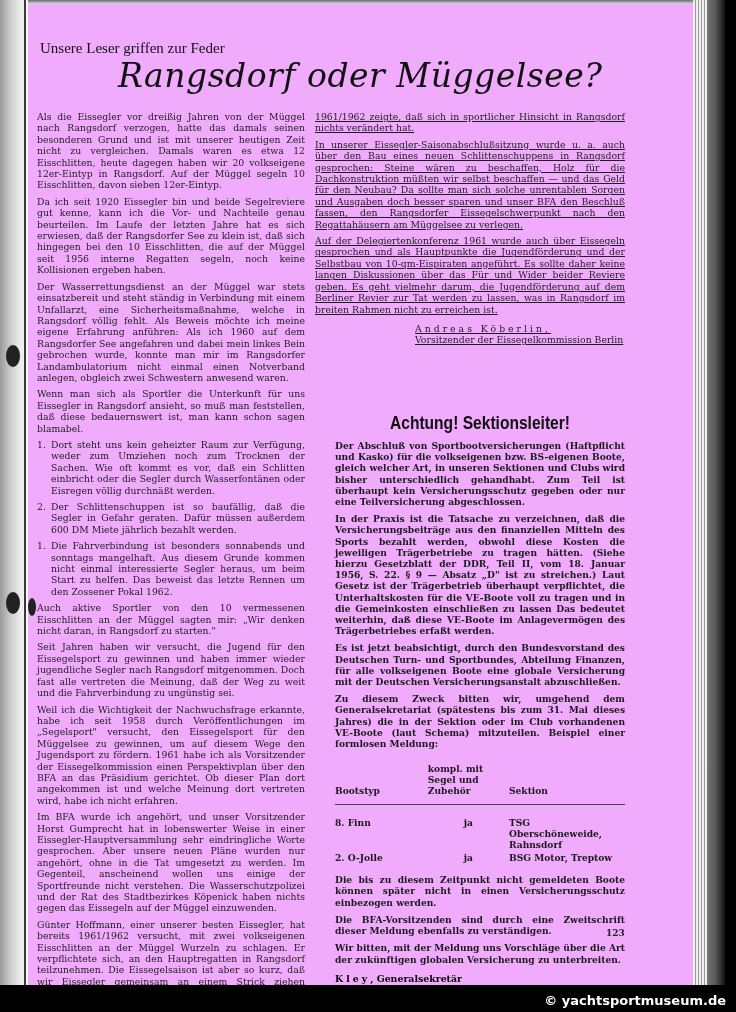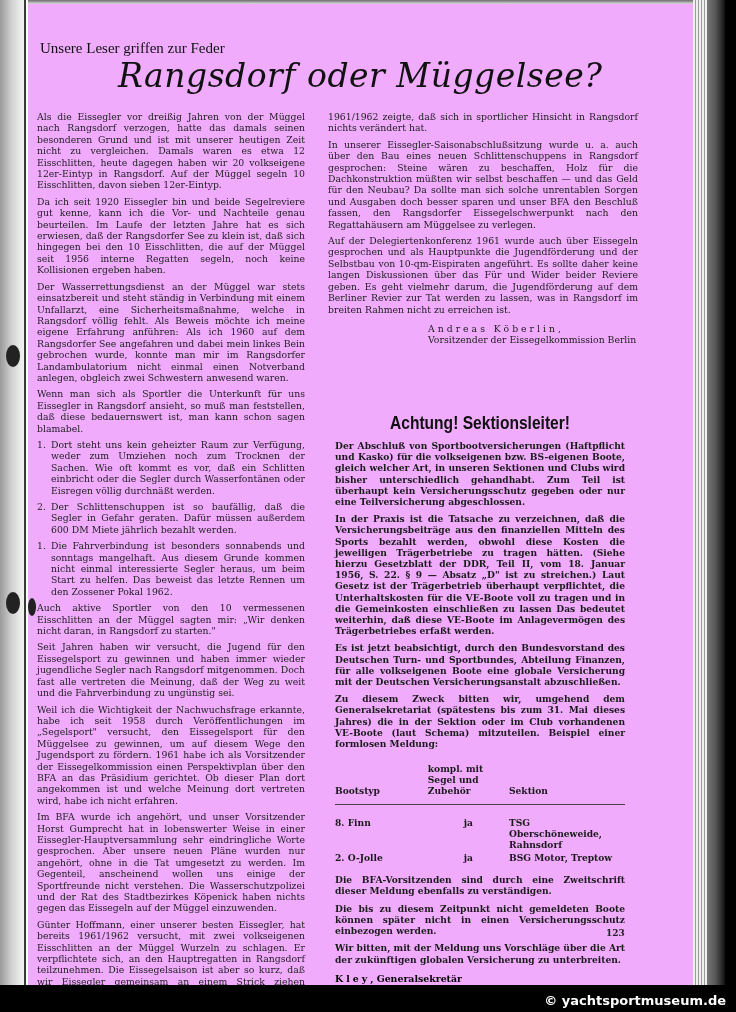--- a/index.html
+++ b/index.html
@@ -29,21 +29,21 @@
   }
   .title {
     position:absolute; left:118px; top:56px; font-family:"DejaVu Serif", serif; font-style:italic;
     font-size:33px; color:#111; letter-spacing:0.5px;
   }
   .col {
     position:absolute; font-size:9.3px; line-height:11.4px; color:#1d1d1d; text-align:justify;
   }
   .col p { margin:0 0 5px 0; }
   .left { left:37px; top:111px; width:268px; }
-  .right { left:328px; top:111px; width:310px; }
+  .right { left:315px; top:111px; width:310px;text-decoration:underline; }
   ol.list { margin:0 0 5px 0; padding:0; list-style:none; }
   ol.list li { display:flex; margin-bottom:5px; }
   ol.list .num { width:14px; flex:none; }
   ol.list .txt { flex:1; }
   .sig-name { margin-left:100px; letter-spacing:3px; margin-top:8px; }
   .sig-role { margin-left:100px; }
   .notice { position:absolute; left:335px; top:412px; width:290px; }
   .notice-title {
     text-align:center; font-family:"Liberation Sans", sans-serif; font-weight:bold; font-size:19px;
     color:#111; transform:scaleX(0.82); margin-bottom:6px;
@@ -131,22 +131,22 @@
         <td class="center">ja</td>
         <td>TSG Oberschöneweide, Rahnsdorf</td>
       </tr>
       <tr>
         <td>2. O-Jolle</td>
         <td class="center">ja</td>
         <td>BSG Motor, Treptow</td>
       </tr>
     </tbody>
       </table>
+    <p>Die bis zu diesem Zeitpunkt nicht gemeldeten Boote können später nicht in einen Versicherungsschutz einbezogen werden.</p>
     <p>Die BFA-Vorsitzenden sind durch eine Zweitschrift dieser Meldung ebenfalls zu verständigen.</p>
-    <p>Die bis zu diesem Zeitpunkt nicht gemeldeten Boote können später nicht in einen Versicherungsschutz einbezogen werden.</p>
     <p>Wir bitten, mit der Meldung uns Vorschläge über die Art der zukünftigen globalen Versicherung zu unterbreiten.</p>
     <div class="kley">
       <span class="sp">Kley</span><span>, Generalsekretär</span>
     </div>
   </div>
 
   <div class="pagenum">123</div>
 </div>
 
 <div class="credit">© yachtsportmuseum.de</div>

